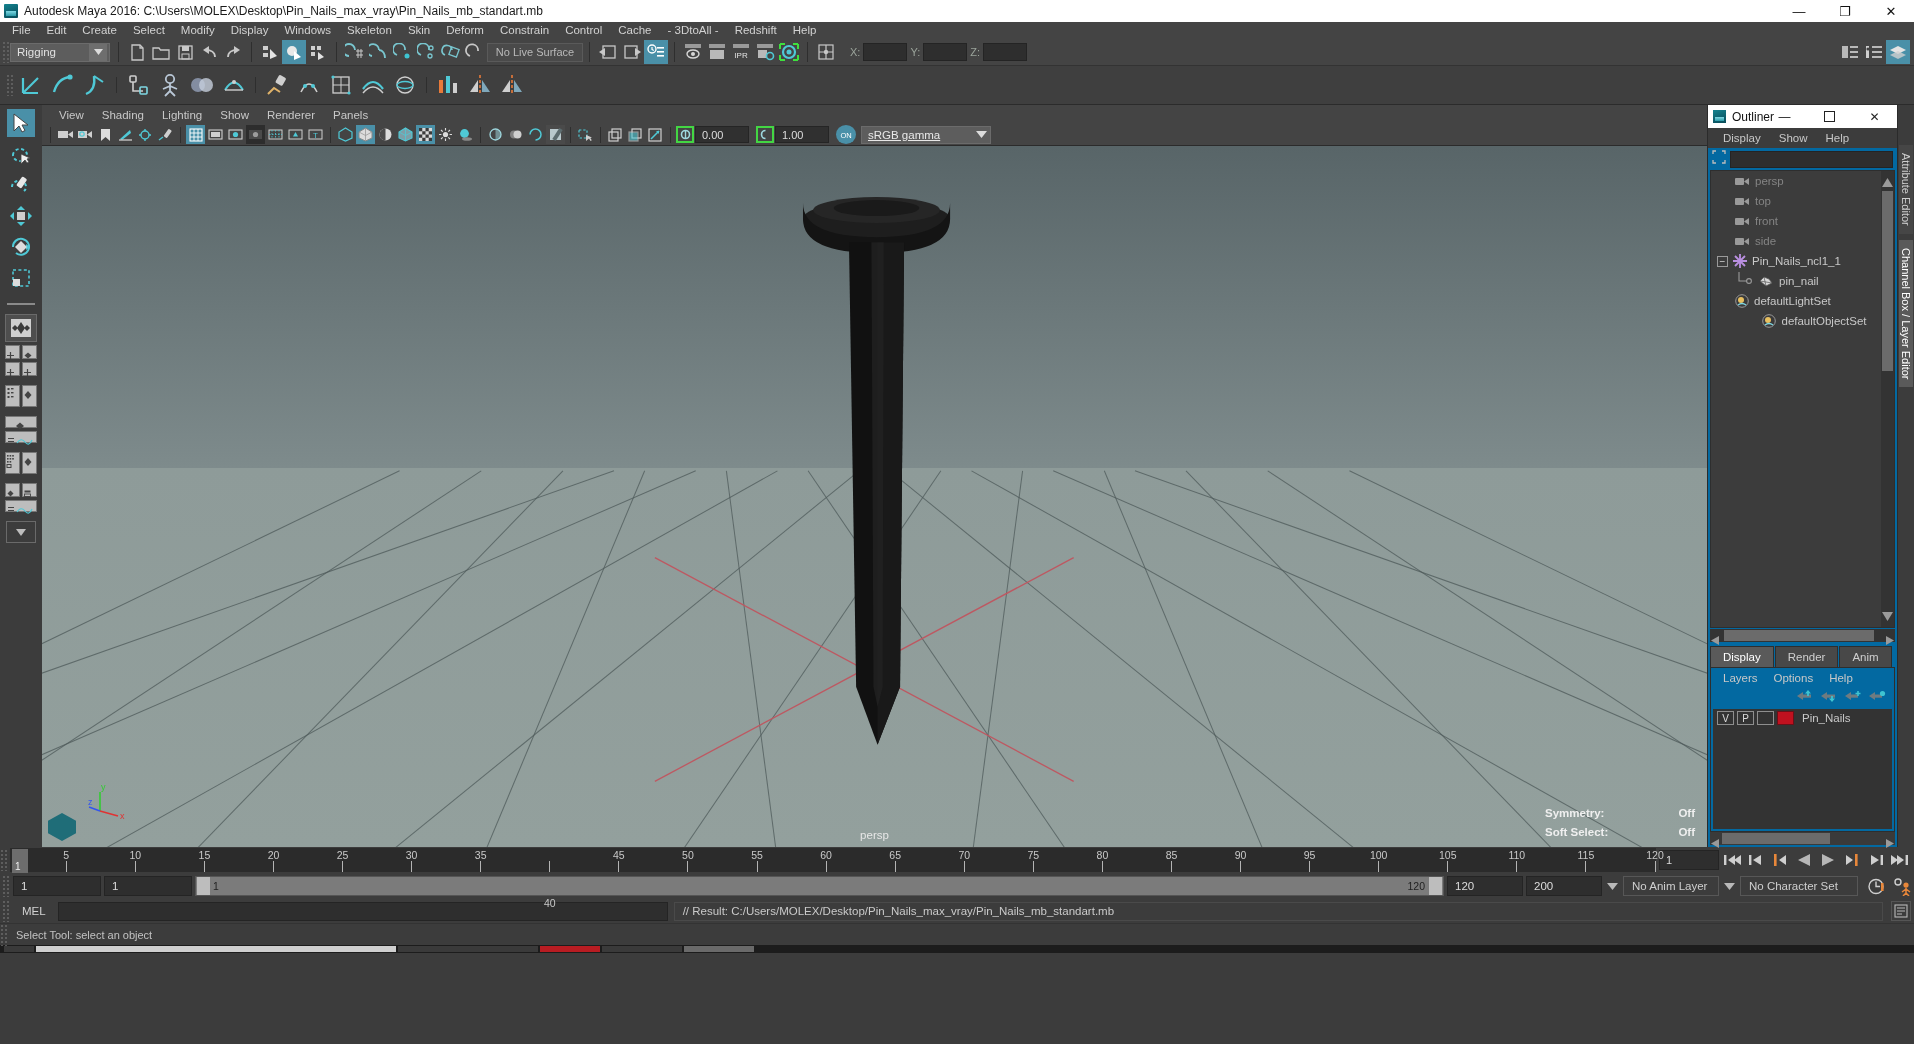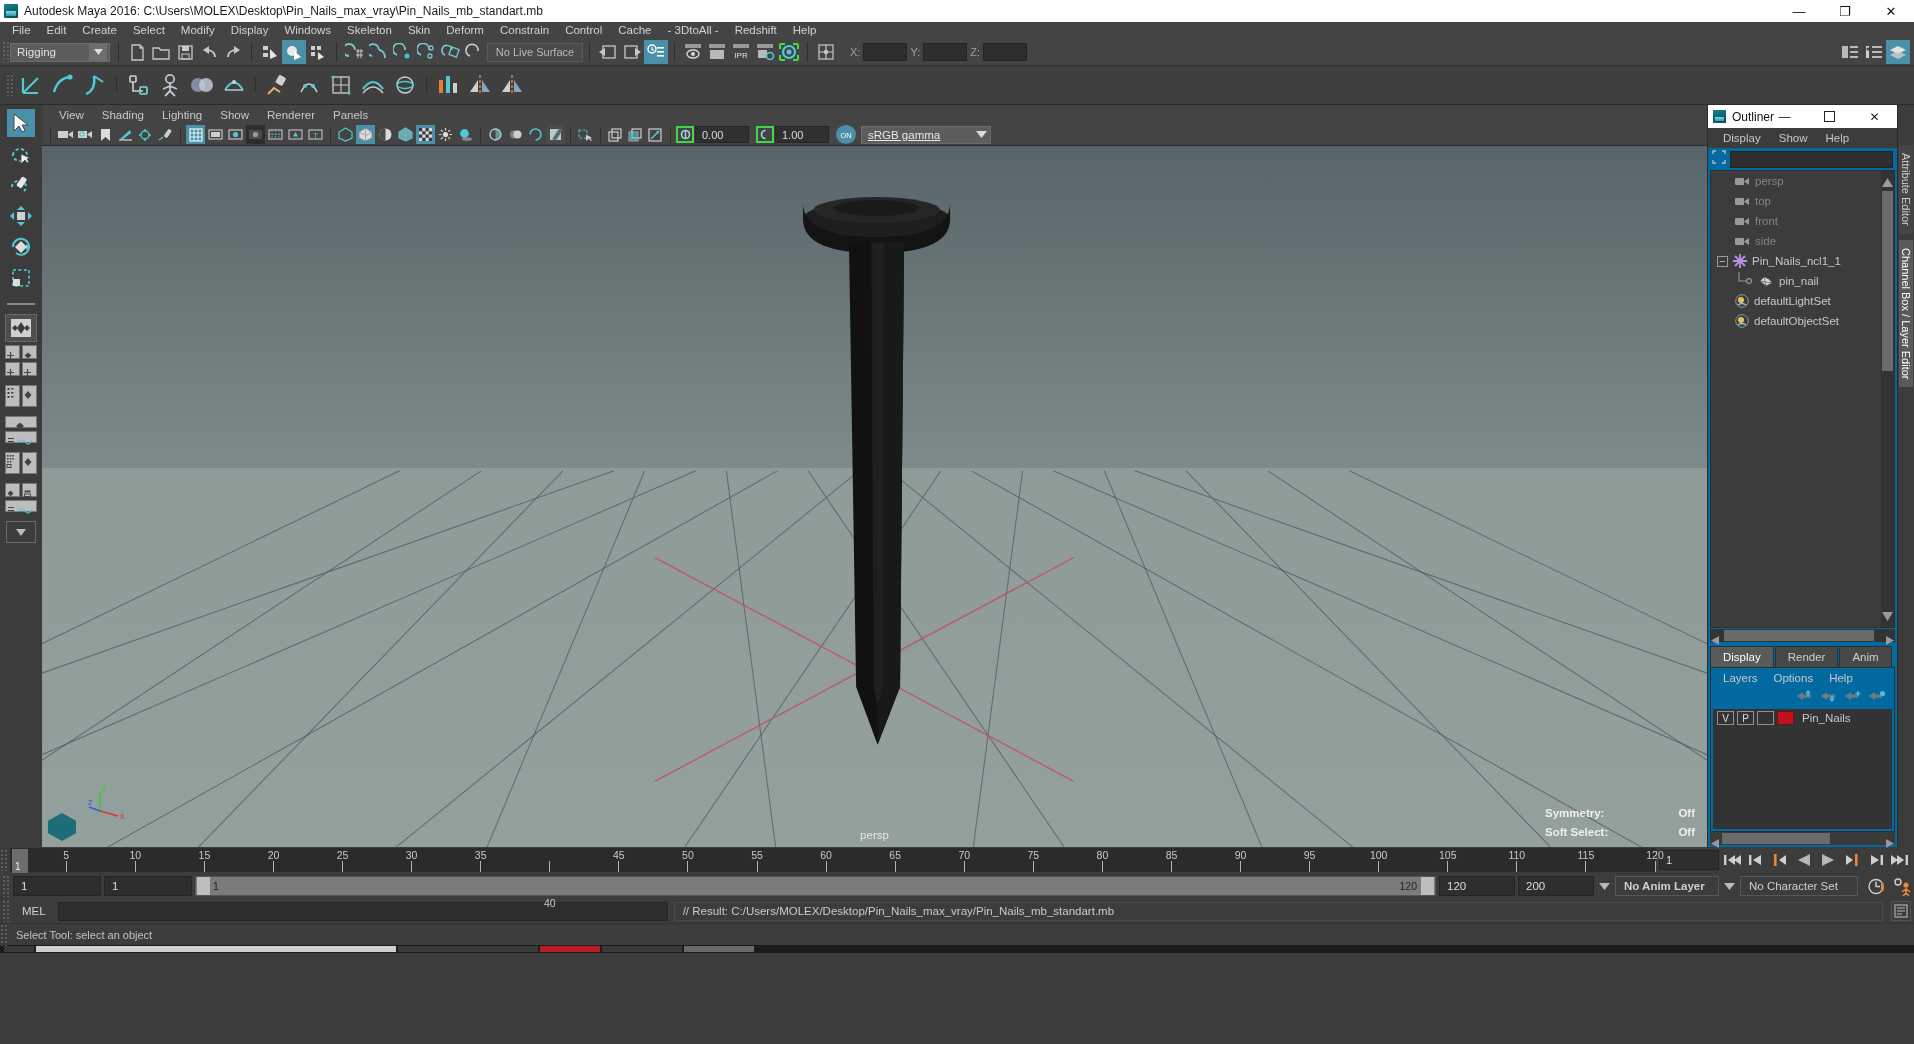--- a/index.html
+++ b/index.html
@@ -1063,21 +1063,21 @@
             <span style="width: 13px; display: inline-block;"></span>
             <span style="display: inline-flex; align-items: center;">
               <svg width="14" height="14">
                 <circle cx="7" cy="7" r="6.3" fill="#3a3a3a" stroke="#9a9a9a" stroke-width="1"></circle>
                 <circle cx="6" cy="6" r="3" fill="#e8c060"></circle>
                 <path d="M3 11 Q7 8 11 11" stroke="#7fd8e3" stroke-width="1.4" fill="none"></path>
               </svg>
             </span>
             <span>defaultLightSet</span>
           </div>
-          <div class="tr-row" style="padding-left: 6px;">
+          <div class="tr-row" style="padding-left: 6px; justify-content: center;">
             <span style="width: 13px; display: inline-block;"></span>
             <span style="display: inline-flex; align-items: center;">
               <svg width="14" height="14">
                 <circle cx="7" cy="7" r="6.3" fill="#3a3a3a" stroke="#9a9a9a" stroke-width="1"></circle>
                 <circle cx="6" cy="6" r="3" fill="#e8c060"></circle>
                 <path d="M3 11 Q7 8 11 11" stroke="#7fd8e3" stroke-width="1.4" fill="none"></path>
               </svg>
             </span>
             <span>defaultObjectSet</span>
           </div>
@@ -1292,21 +1292,21 @@
     <span class="rnum">120</span>
     <div class="rh"></div>
   </div>
   <div class="rf" style="width:76px;">120</div>
   <div class="rf" style="width:76px;">200</div>
   <div class="ddl">
     <svg width="11" height="7">
         <polygon points="0,0 11,0 5.5,7" fill="#b9b9b9"></polygon>
       </svg>
     </div>
-  <div class="selw" style="width:104px;font-weight:bold;">No Anim Layer</div>
+  <div class="selw" style="width:96px;">No Anim Layer</div>
   <div class="ddl">
     <svg width="11" height="7">
         <polygon points="0,0 11,0 5.5,7" fill="#b9b9b9"></polygon>
       </svg>
     </div>
   <div class="selw" style="width:118px;">No Character Set</div>
   <div class="pb" style="margin-left:4px;">
     <svg width="22" height="19">
         <circle cx="10" cy="9.5" r="7" fill="none" stroke="#cfcfcf" stroke-width="1.4"></circle>
         <path d="M10 4.5v5h4" stroke="#cfcfcf" stroke-width="1.4" fill="none"></path>

